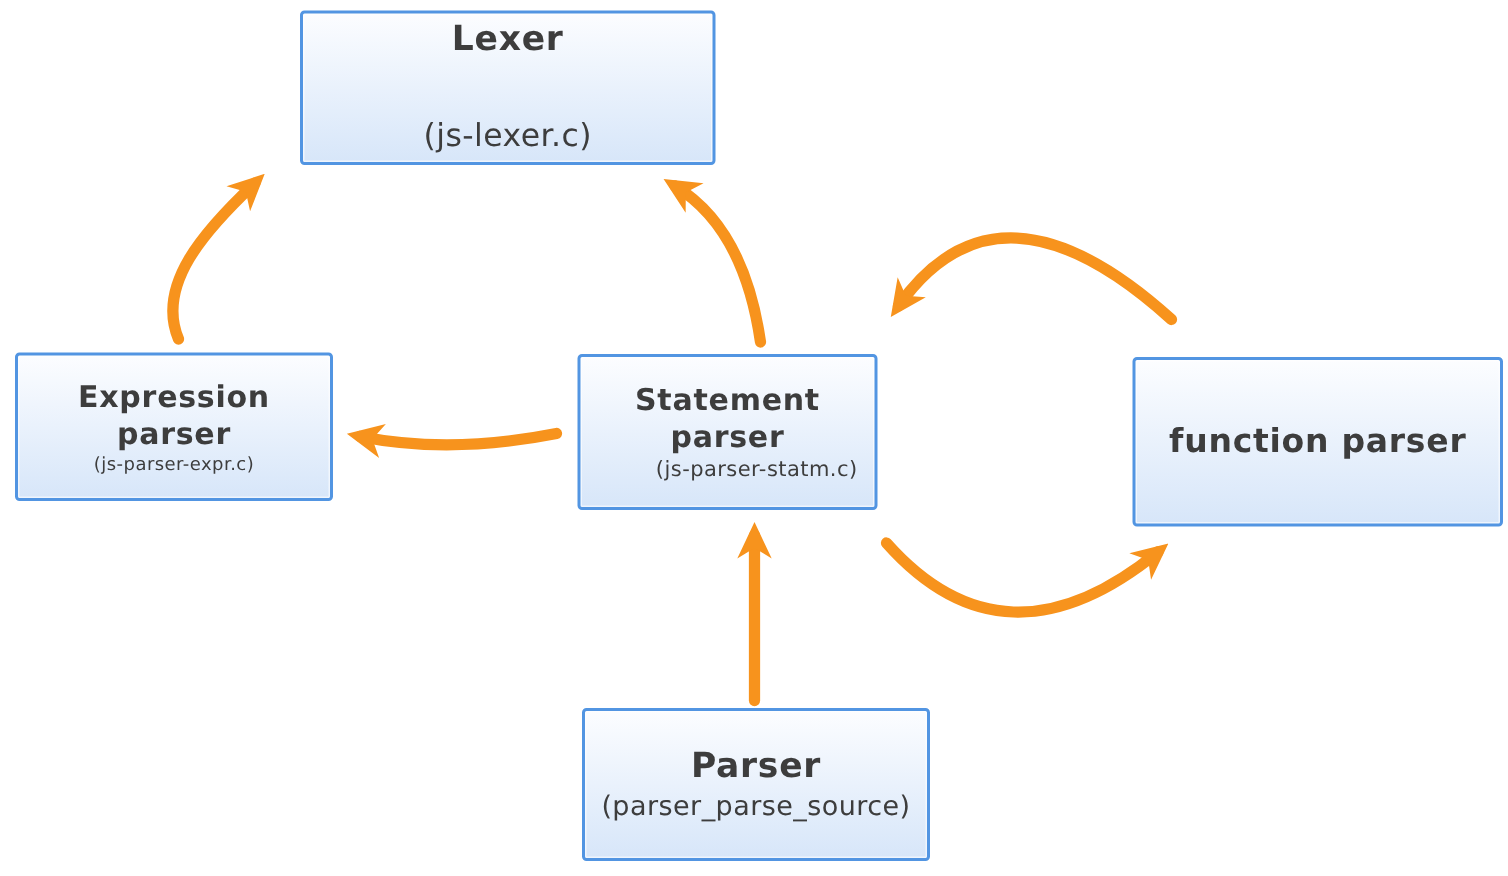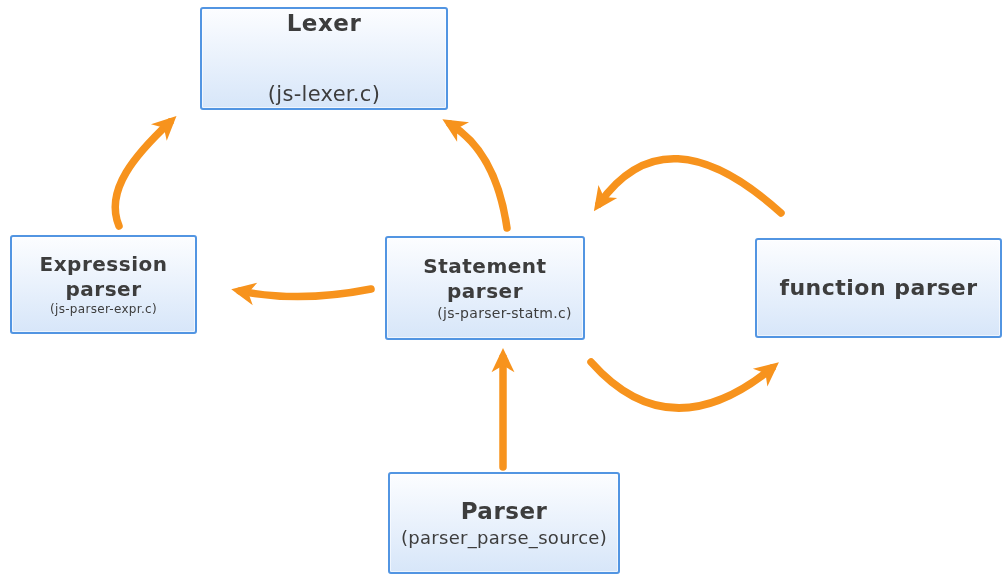--- a/index.html
+++ b/index.html
@@ -43,33 +43,33 @@
     white-space:pre-line;
     line-height:1.25;
     letter-spacing:.5px;
   }
   .node .subtitle{
     white-space:nowrap;
     line-height:1.3;
     letter-spacing:.3px;
   }
   
-  #node-lexer{left:200px;top:7px;width:248px;height:103px;justify-content:space-between;}
+  #node-lexer{left:200px;top:7px;width:277px;height:103px;}
   #node-lexer .title{font-size:23px;}
   #node-lexer .subtitle{font-size:21px;margin-top:36px;}
 
-  #node-expression{left:10px;top:235px;width:187px;height:99px;}
+  #node-expression{left:10px;top:235px;width:212px;height:99px;}
   #node-expression .title{font-size:20px;}
   #node-expression .subtitle{font-size:12px;}
 
   #node-statement{left:385px;top:236px;width:200px;height:104px;}
   #node-statement .title{font-size:20px;}
   #node-statement .subtitle{font-size:14px;margin-left:39px;}
 
-  #node-function{left:755px;top:238px;width:247px;height:100px;}
+  #node-function{left:755px;top:238px;width:247px;height:113px;}
   #node-function .title{font-size:22px;}
   #node-function .subtitle{font-size:17px;}
 
   #node-parser{left:388px;top:472px;width:232px;height:102px;}
   #node-parser .title{font-size:23px;}
   #node-parser .subtitle{font-size:18px;text-align:center;}
 </style>
 </head>
 <body>
 

